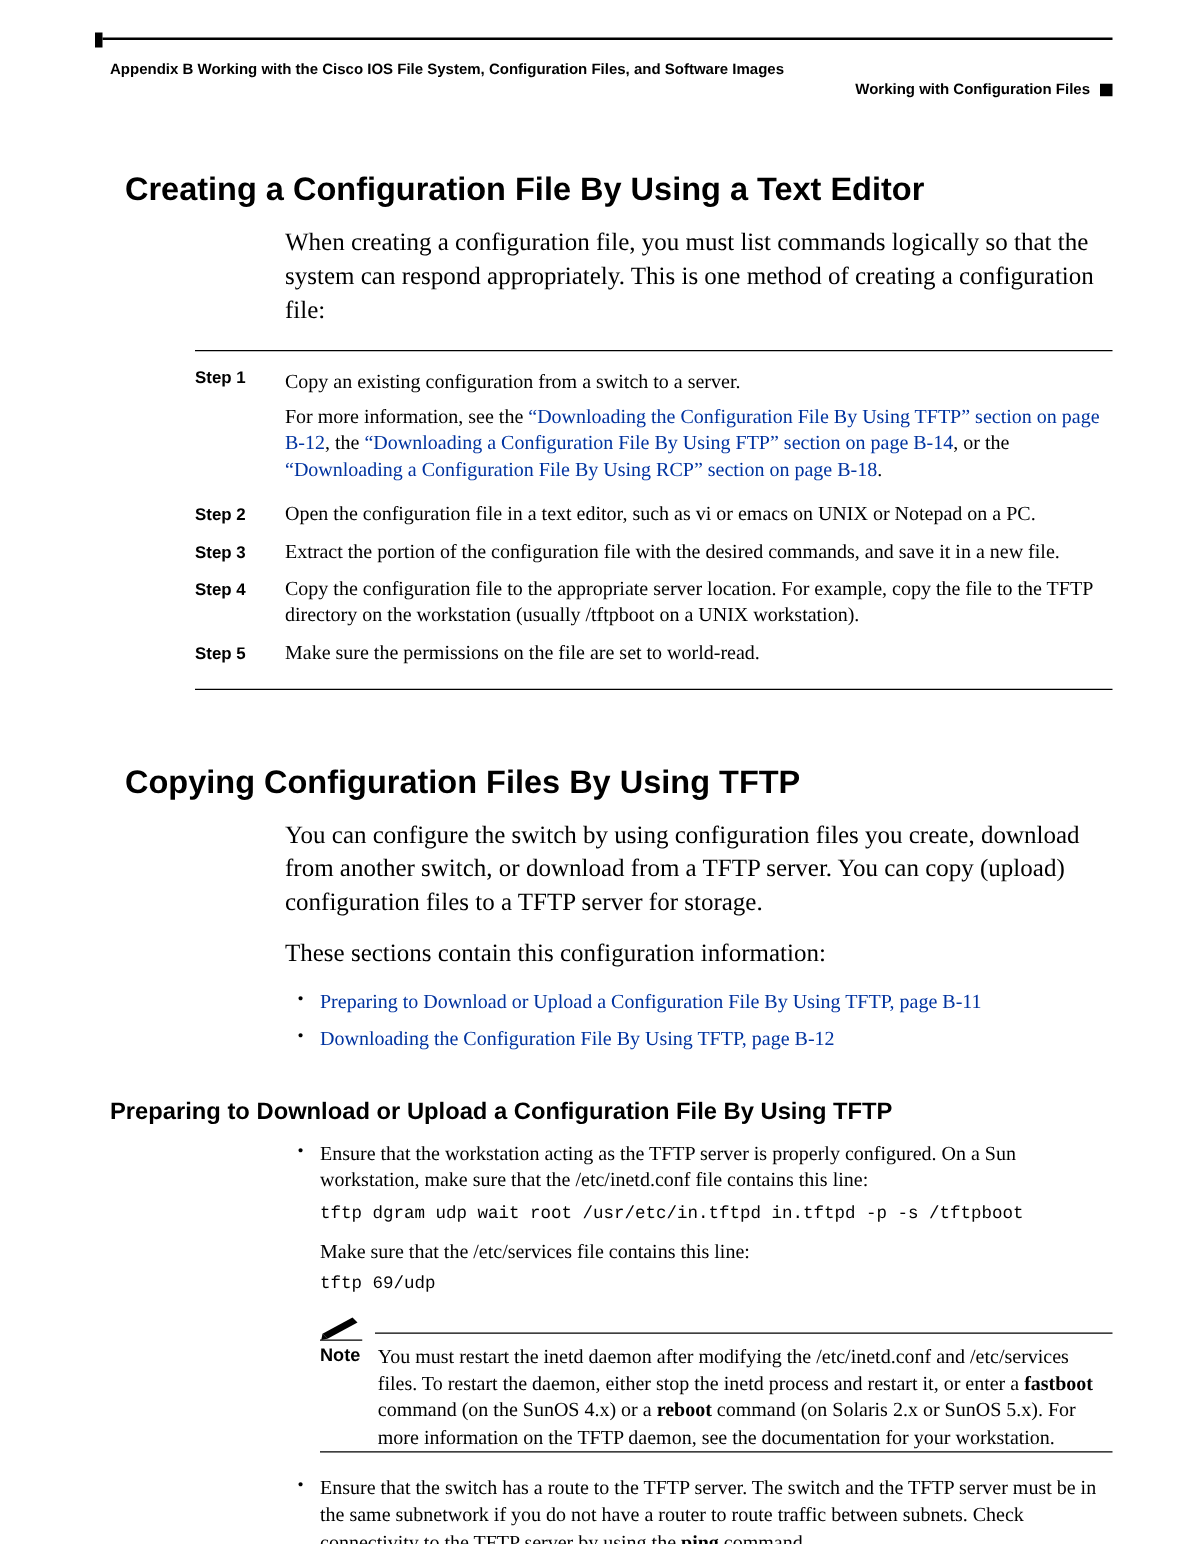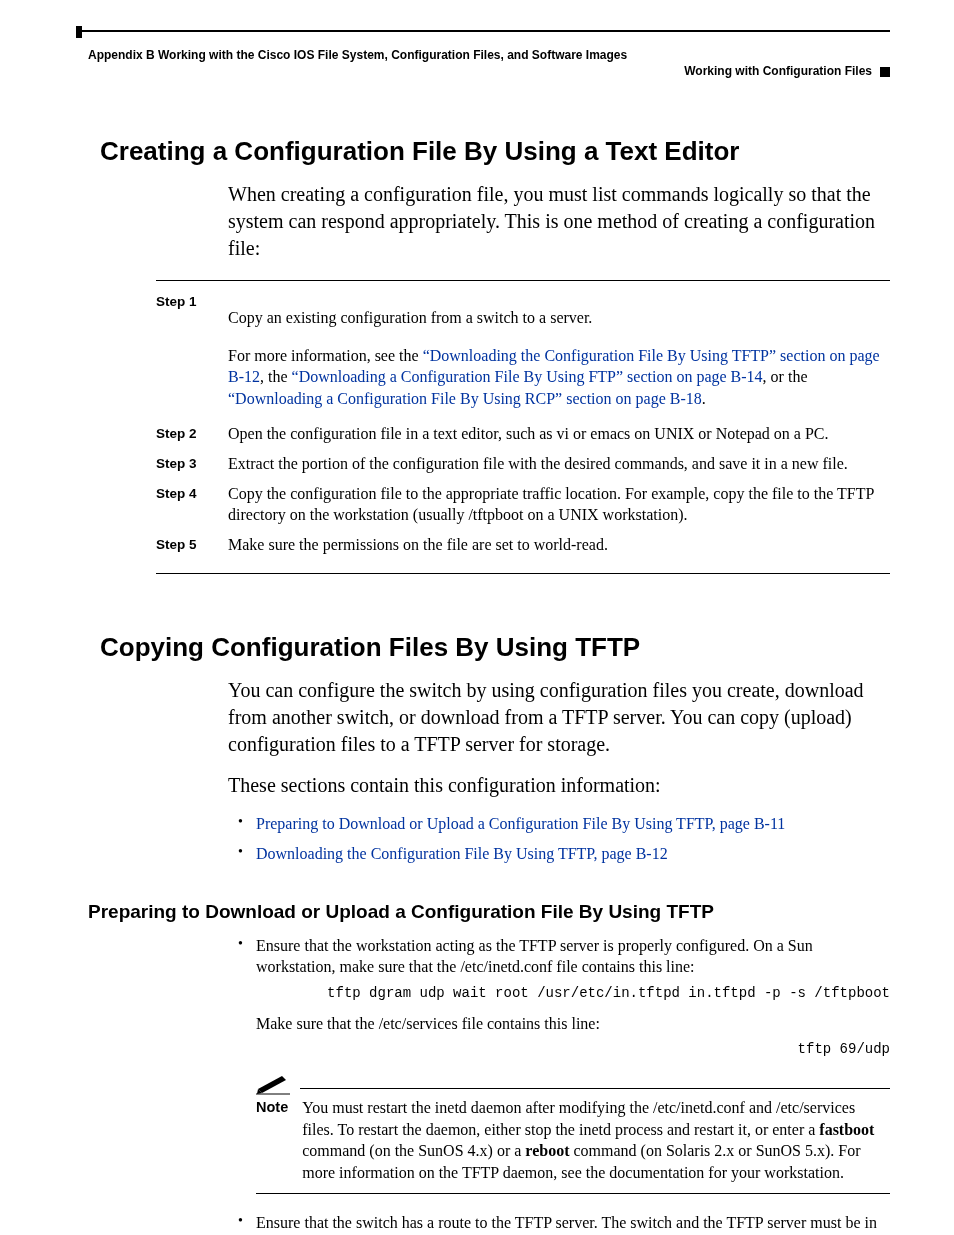--- a/index.html
+++ b/index.html
@@ -78,21 +78,21 @@
   }
   .step-label {
     font-family: Arial, Helvetica, sans-serif;
     font-weight: bold;
     font-size: 13.5px;
     width: 72px;
     flex-shrink: 0;
     padding-top: 2px;
   }
   .step-body { flex: 1; }
-  .step-body p { margin: 16px 0 6px 0; }
+  .step-body p { margin: 4px 0 6px 0; }
   a.xref { color: #0033a0; text-decoration: none; }
   .bullets {
     list-style: none;
     padding: 0 0 0 150px;
     margin: 10px 0 0 0;
   }
   .bullets li {
     font-size: 16px;
     line-height: 1.35;
     margin-bottom: 8px;
@@ -110,42 +110,41 @@
     font-family: Arial, Helvetica, sans-serif;
     font-weight: bold;
     font-size: 19px;
     margin: 36px 0 12px 0;
   }
   .mono {
     font-family: "Courier New", Courier, monospace;
     font-size: 14px;
     white-space: pre;
     margin: 6px 0 10px 0;
-    text-align: right;
   }
   .note-block {
     margin: 14px 0 10px 164px;
   }
   .note-top {
     display: flex;
     align-items: flex-end;
     gap: 10px;
     margin-bottom: 2px;
   }
   .note-icon svg { display: block; }
   .note-rule-short {
     flex: 1;
     border-top: 1px solid #000;
     margin-bottom: 6px;
   }
   .note-row {
     display: flex;
     gap: 14px;
     border-bottom: 1px solid #000;
-    padding-bottom: 10px;
+    padding-bottom: 0;
   }
   .note-label {
     font-family: Arial, Helvetica, sans-serif;
     font-weight: bold;
     font-size: 14.5px;
     padding-top: 1px;
   }
   .note-text {
     font-size: 16px;
     line-height: 1.35;
@@ -180,21 +179,21 @@
   <div class="step-row">
     <div class="step-label">Step 2</div>
     <div class="step-body">Open the configuration file in a text editor, such as vi or emacs on UNIX or Notepad on a PC.</div>
   </div>
   <div class="step-row">
     <div class="step-label">Step 3</div>
     <div class="step-body">Extract the portion of the configuration file with the desired commands, and save it in a new file.</div>
   </div>
   <div class="step-row">
     <div class="step-label">Step 4</div>
-    <div class="step-body">Copy the configuration file to the appropriate traffic location. For example, copy the file to the TFTP directory on the workstation (usually /tftpboot on a UNIX workstation).</div>
+    <div class="step-body">Copy the configuration file to the appropriate server location. For example, copy the file to the TFTP directory on the workstation (usually /tftpboot on a UNIX workstation).</div>
   </div>
   <div class="step-row">
     <div class="step-label">Step 5</div>
     <div class="step-body">Make sure the permissions on the file are set to world-read.</div>
   </div>
 
   <hr class="steps-rule">
 
   <h1 class="sec">Copying Configuration Files By Using TFTP</h1>
   <p class="body-para">You can configure the switch by using configuration files you create, download from another switch, or download from a TFTP server. You can copy (upload) configuration files to a TFTP server for storage.</p>

